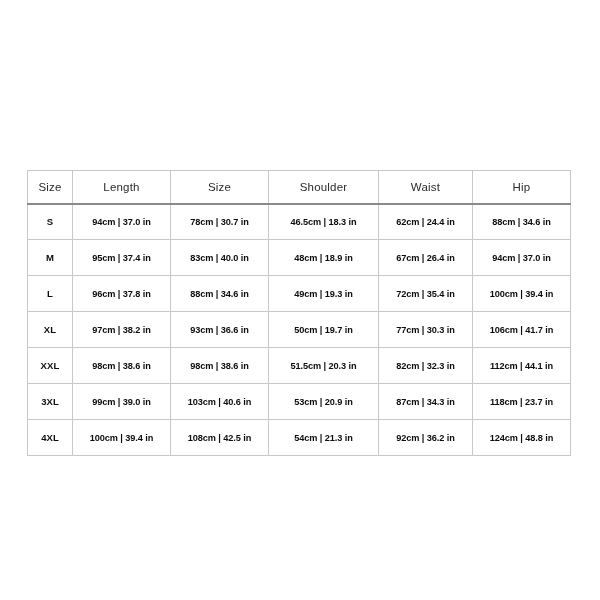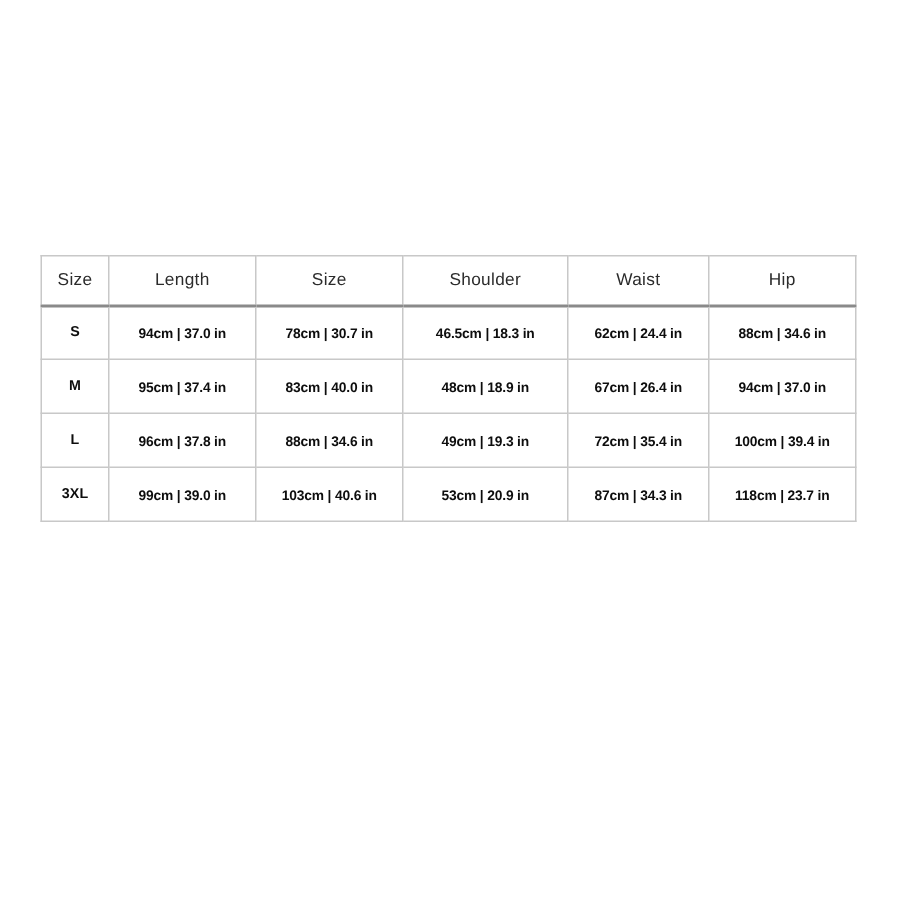--- a/index.html
+++ b/index.html
@@ -107,22 +107,46 @@
         </tr>
         <tr>
           <td class="size-cell">L</td>
           <td>96cm | 37.8 in</td>
           <td>88cm | 34.6 in</td>
           <td>49cm | 19.3 in</td>
           <td>72cm | 35.4 in</td>
           <td>100cm | 39.4 in</td>
         </tr>
         <tr>
+          <td class="size-cell">XL</td>
+          <td>97cm | 38.2 in</td>
+          <td>93cm | 36.6 in</td>
+          <td>50cm | 19.7 in</td>
+          <td>77cm | 30.3 in</td>
+          <td>106cm | 41.7 in</td>
+        </tr>
+        <tr>
+          <td class="size-cell">XXL</td>
+          <td>98cm | 38.6 in</td>
+          <td>98cm | 38.6 in</td>
+          <td>51.5cm | 20.3 in</td>
+          <td>82cm | 32.3 in</td>
+          <td>112cm | 44.1 in</td>
+        </tr>
+        <tr>
           <td class="size-cell">3XL</td>
           <td>99cm | 39.0 in</td>
           <td>103cm | 40.6 in</td>
           <td>53cm | 20.9 in</td>
           <td>87cm | 34.3 in</td>
           <td>118cm | 23.7 in</td>
         </tr>
+        <tr>
+          <td class="size-cell">4XL</td>
+          <td>100cm | 39.4 in</td>
+          <td>108cm | 42.5 in</td>
+          <td>54cm | 21.3 in</td>
+          <td>92cm | 36.2 in</td>
+          <td>124cm | 48.8 in</td>
+        </tr>
       </tbody>
   </table>
 </div>
 
 </body></html>

